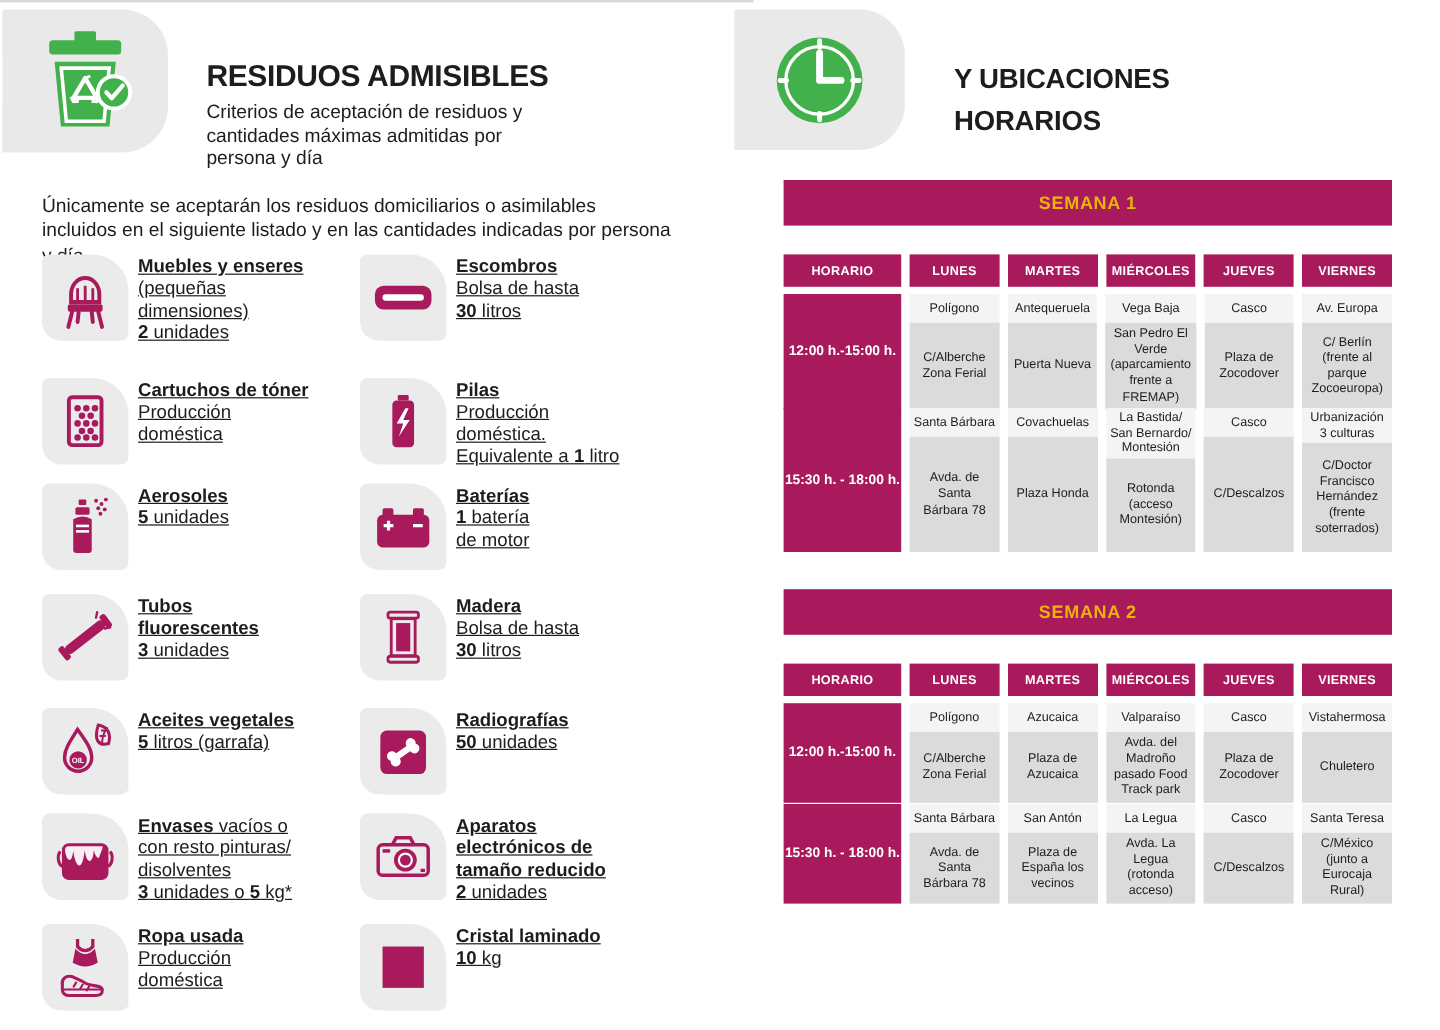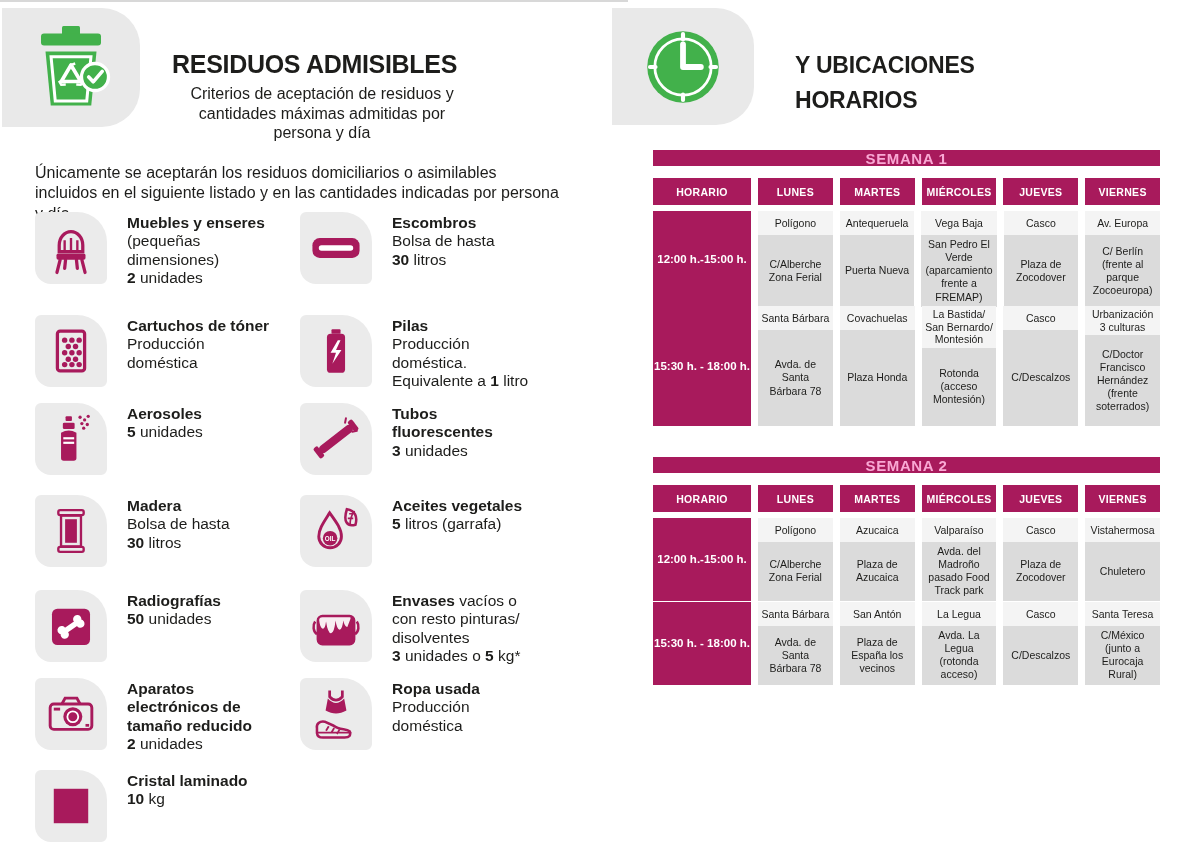--- a/index.html
+++ b/index.html
@@ -16,29 +16,29 @@
   .res-header-tile {
     position:absolute; left:2px; top:8px; width:138px; height:119px;
     background:#E9E9E9; border-radius:0 38px 38px 0;
     display:flex; align-items:center; justify-content:center;
   }
   .res-header-tile svg { width:96px; height:96px; color:var(--g); }
   .res-title-block { position:absolute; left:172px; top:50px; width:335px; }
   .res-title-block h1 {
     margin:0 0 5px 0; font-size:25px; letter-spacing:-0.3px; font-weight:bold;
   }
-  .subtitle { font-size:16px; line-height:1.22; width:300px;text-align:center; }
+  .subtitle { font-size:16px; line-height:1.22; width:300px; }
   .res-intro { position:absolute; left:35px; top:147px; width:528px; font-size:16px; line-height:1.27; }
 
   .items {
     position:absolute; left:35px; top:212px;
     display:grid; grid-template-columns:265px 300px;
     grid-template-rows:103px 88px 92px 95px 88px 92px 85px;
   }
-  .item { display:flex; gap:20px; align-items:flex-start; }
+  .item { display:flex; gap:8px; align-items:flex-start;text-decoration:underline; }
   .tile {
     flex:0 0 72px; width:72px; height:72px; background:#EBEBEB;
     border-radius:6px 30px 6px 16px; color:var(--m);
     display:flex; align-items:center; justify-content:center;
   }
   .tile svg { width:58px; height:58px; }
   .itext { font-size:15.5px; line-height:1.18; padding-top:2px; }
   .itext .b { font-weight:bold; }
 
   
@@ -49,23 +49,23 @@
   }
   .hor-header-tile svg { width:88px; height:88px; color:var(--g); }
   .hor-title {
     position:absolute; left:795px; top:48px;
     font-size:23px; font-weight:bold; line-height:1.5; letter-spacing:-0.2px;
   }
 
   .weeks { position:absolute; left:653px; top:150px; width:507px; }
   .week.w1 { margin-top:31px; }
   .wtitle {
-    height:16px; background:var(--m); color:#f9a8d4; font-weight:bold; font-size:15px;
+    height:38px; background:var(--m); color:#eab308; font-weight:bold; font-size:15px;
     letter-spacing:.6px; display:flex; align-items:center; justify-content:center;
-    margin-bottom:12px;
+    margin-bottom:24px;
   }
   .wrow { display:grid; grid-template-columns:98px repeat(5,1fr); column-gap:7px; }
   .whead { margin-bottom:6px; }
   .whead .hcell {
     height:27px; background:var(--m); color:#fff; font-size:10.5px; font-weight:bold;
     letter-spacing:.3px; display:flex; align-items:center; justify-content:center;
   }
   .trow { margin-bottom:7px; }
   .w0 .trow0 { height:88px; } .w0 .trow1 { height:120px; }
   .w1 .trow0 { height:77px; } .w1 .trow1 { height:74px; }
@@ -301,20 +301,32 @@
       </div>
       <div class="item">
         <div class="tile">
           <svg viewBox="0 0 64 64">
             <use href="#aerosol-icon"></use>
           </svg>
         </div>
         <div class="itext">
           <div><span class="b">Aerosoles</span></div>
           <div><span class="b">5</span><span> unidades</span></div>
+        </div>
+      </div>
+      <div class="item">
+        <div class="tile">
+          <svg viewBox="0 0 64 64">
+            <use href="#car-battery-icon"></use>
+          </svg>
+        </div>
+        <div class="itext">
+          <div><span class="b">Baterías</span></div>
+          <div><span class="b">1</span><span> batería</span></div>
+          <div><span>de motor</span></div>
         </div>
       </div>
       <div class="item">
         <div class="tile">
           <svg viewBox="0 0 64 64">
             <use href="#tube-icon"></use>
           </svg>
         </div>
         <div class="itext">
           <div><span class="b">Tubos</span></div>

